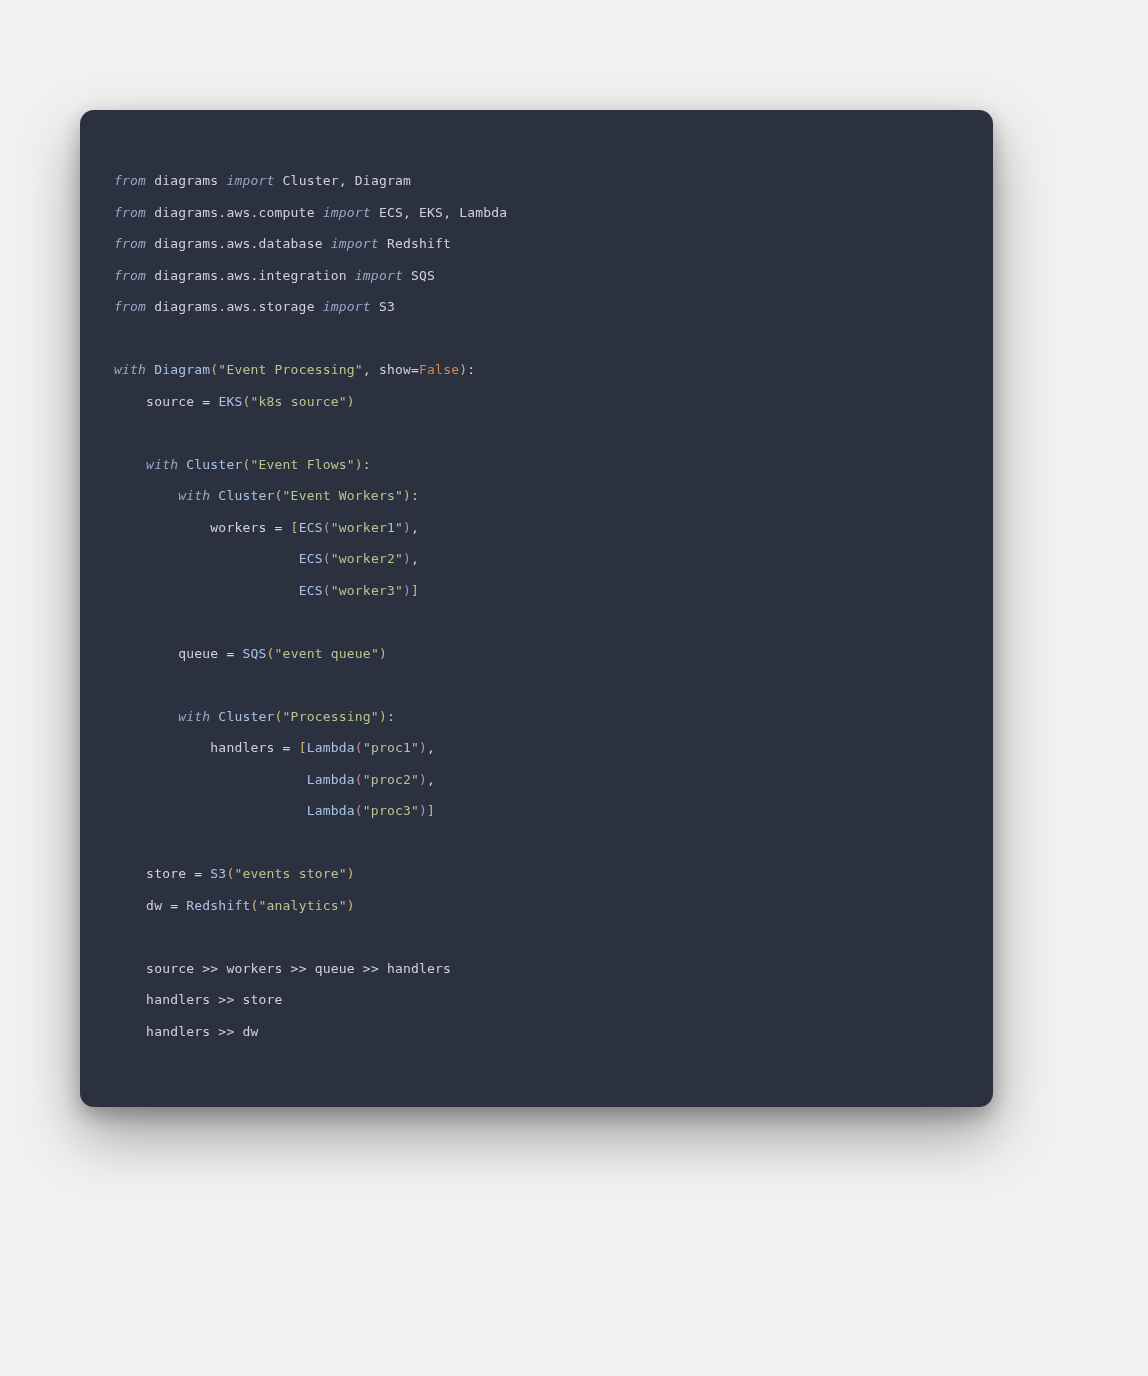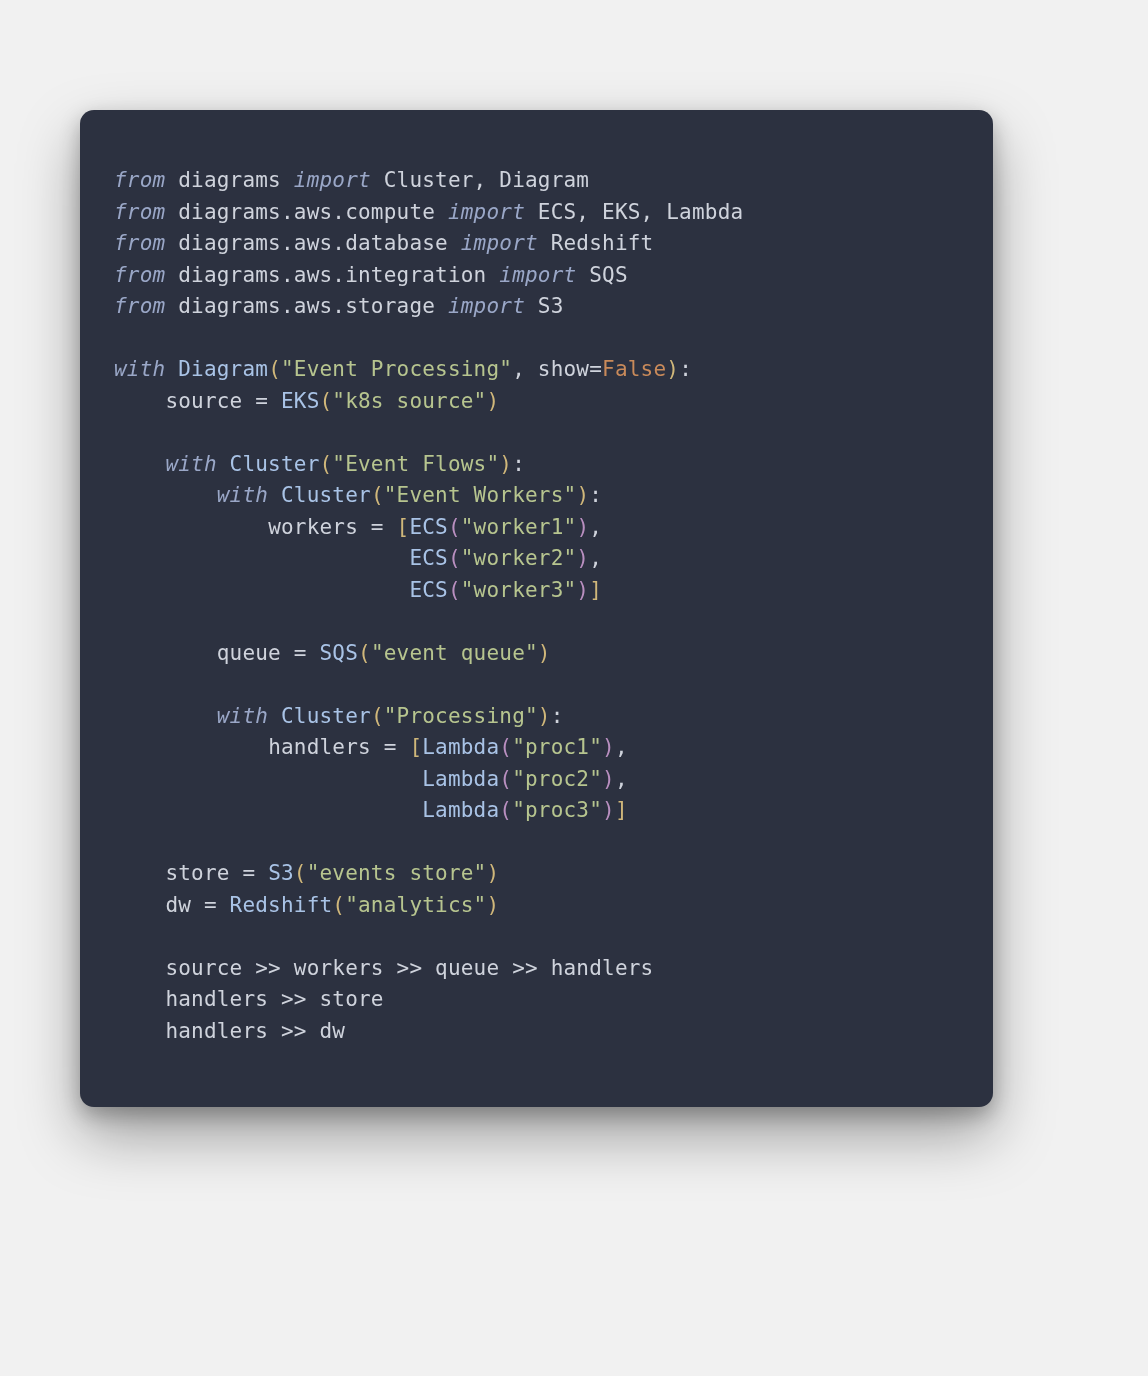--- a/index.html
+++ b/index.html
@@ -16,21 +16,21 @@
     top: 110px;
     width: 845px;
     background: #2c3140;
     border-radius: 14px;
     padding: 55px 34px 60px 34px;
     box-shadow: 0 28px 60px rgba(0,0,0,0.35), 0 8px 20px rgba(0,0,0,0.25);
   }
   pre.code {
     margin: 0;
     white-space: pre;
-    font-size: 21px;
+    font-size: 13px;
     line-height: 31.5px;
     color: #cfd3dc;
     letter-spacing: 0.2px;
   }
   .tok-kw   { color: #9aa7c7; font-style: italic; }   
   .tok-pkg  { color: #cfd3dc; }                        
   .tok-cls  { color: #a9c3e6; }                        
   .tok-str  { color: #b7c58f; }                        
   .tok-par  { color: #d0b77a; }                        
   .tok-par2 { color: #b98fc0; }                        

